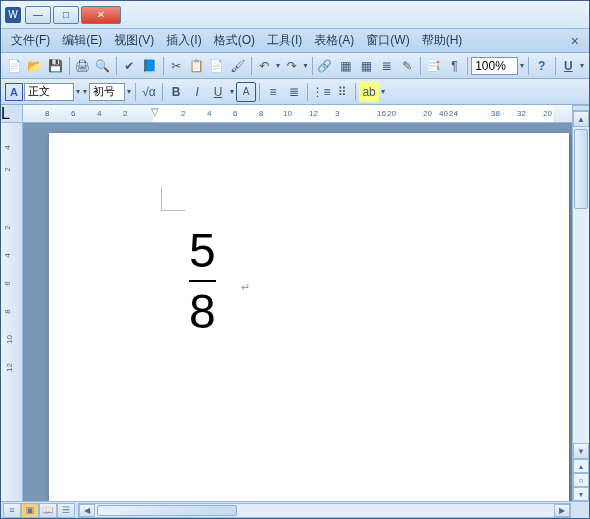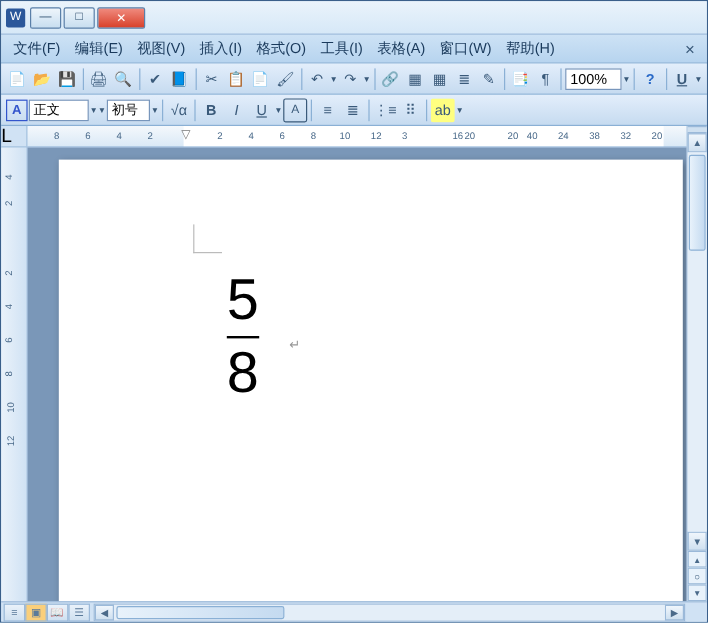--- a/index.html
+++ b/index.html
@@ -196,21 +196,21 @@
         <span class="hnum" style="left:184px">4</span>
         <span class="hnum" style="left:210px">6</span>
         <span class="hnum" style="left:236px">8</span>
         <span class="hnum" style="left:260px">10</span>
         <span class="hnum" style="left:286px">12</span>
         <span class="hnum" style="left:312px">3</span>
         <span class="hnum" style="left:354px">16</span>
         <span class="hnum" style="left:364px">20</span>
         <span class="hnum" style="left:400px">20</span>
         <span class="hnum" style="left:416px">40</span>
-        <span class="hnum" style="left:442px">24</span>
+        <span class="hnum" style="left:426px">24</span>
         <span class="hnum" style="left:468px">38</span>
         <span class="hnum" style="left:494px">32</span>
         <span class="hnum" style="left:520px">20</span>
       </div>
       <div class="docarea">
         <div class="page">
           <div class="corner-mark"></div>
           <div class="fraction">
             <span class="num">5</span>
             <span class="bar"></span>

